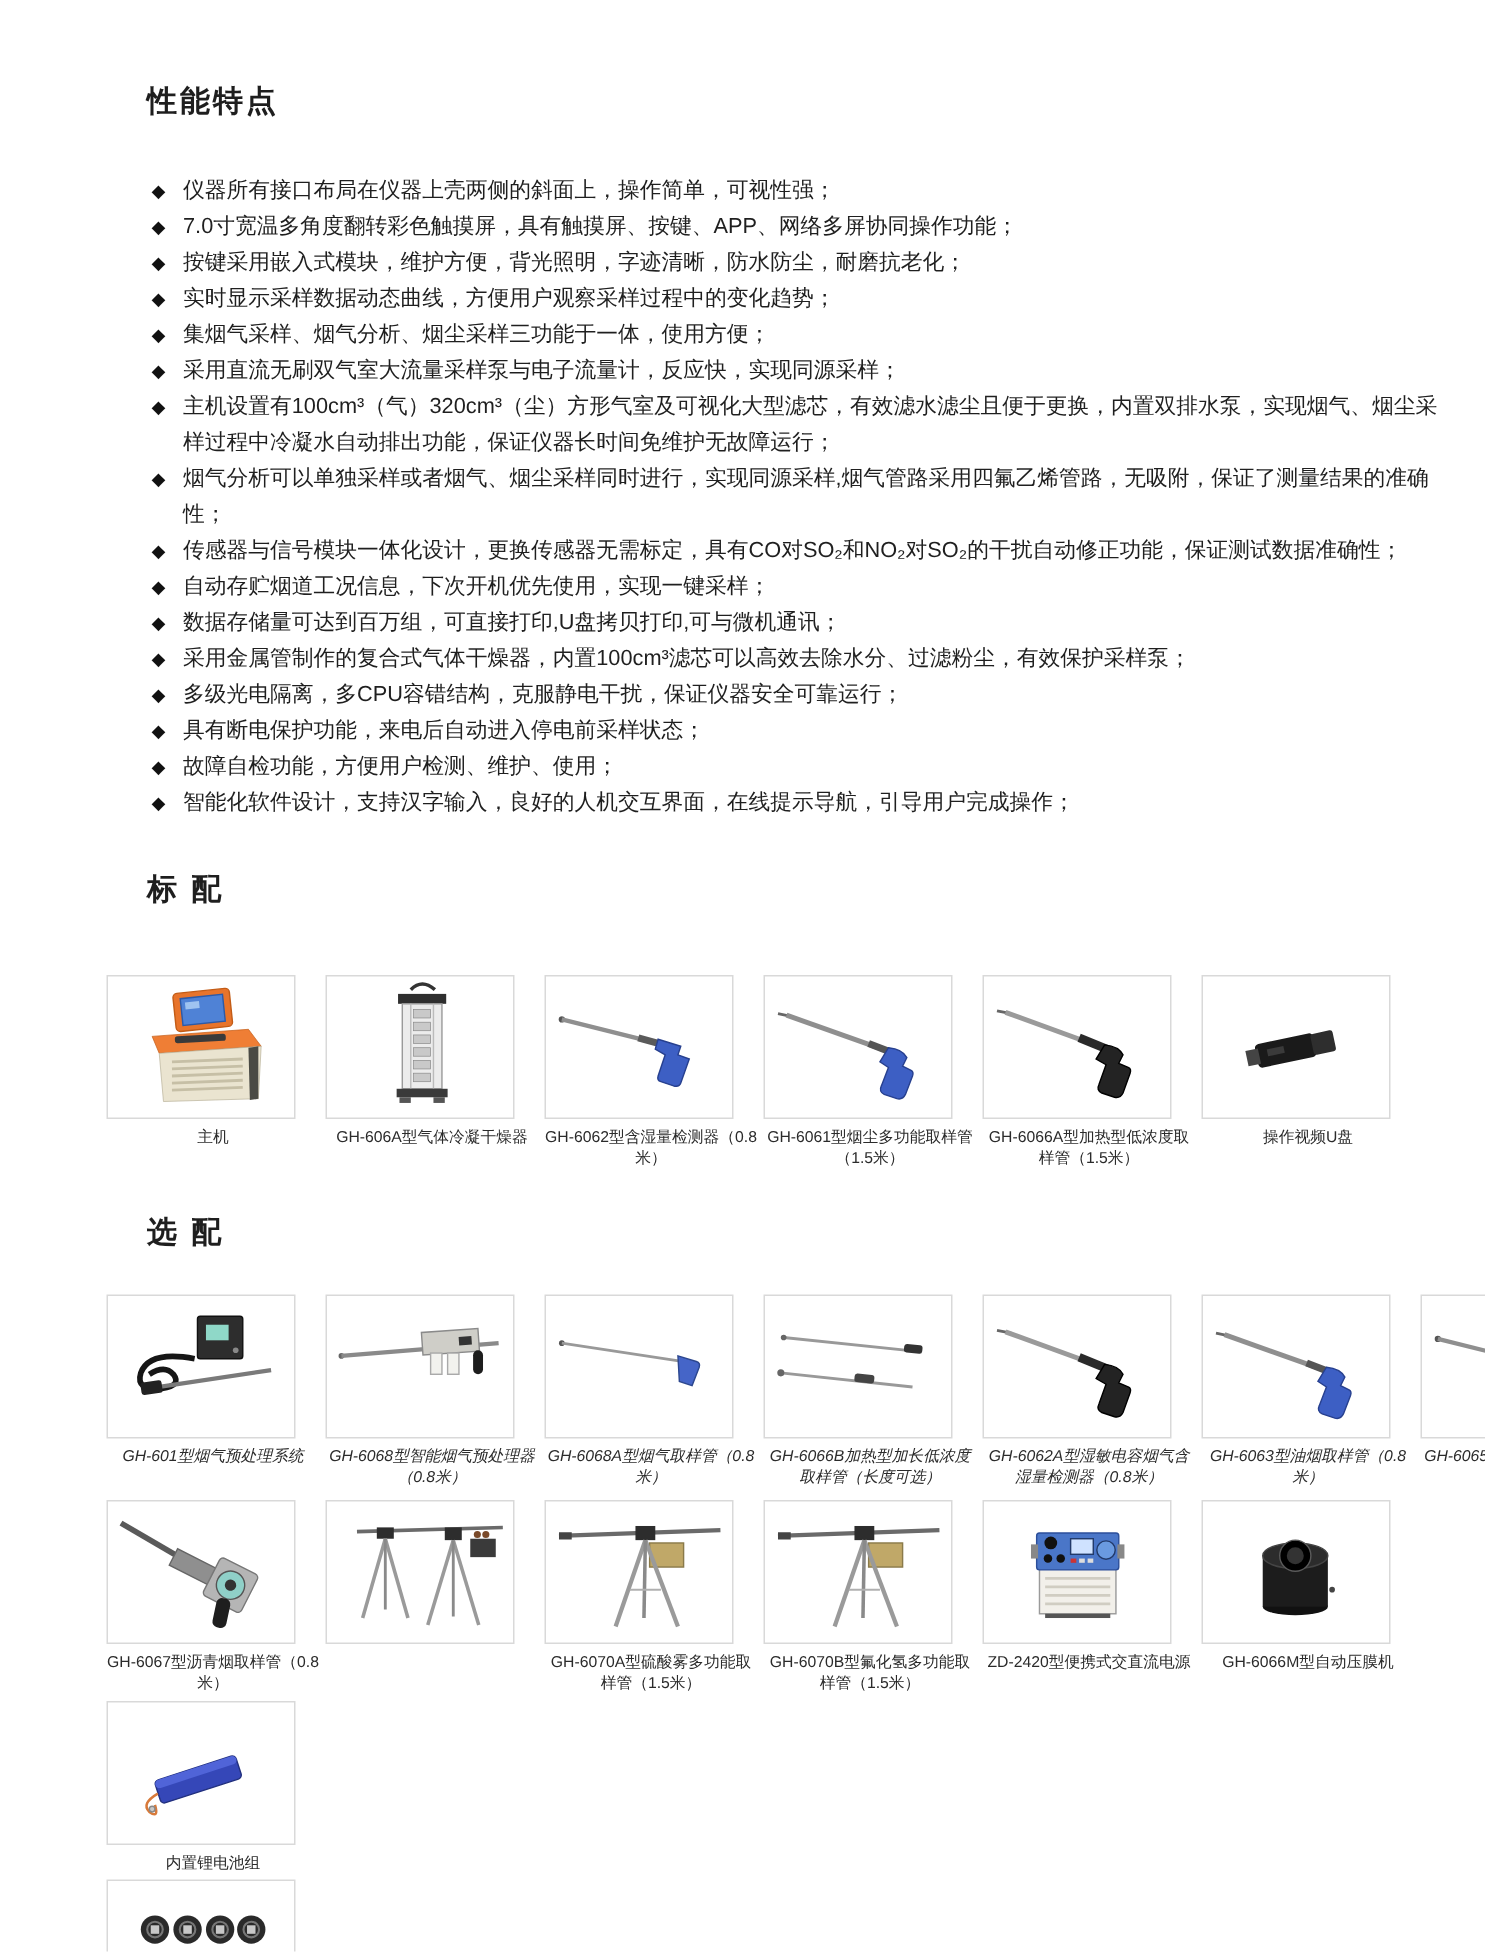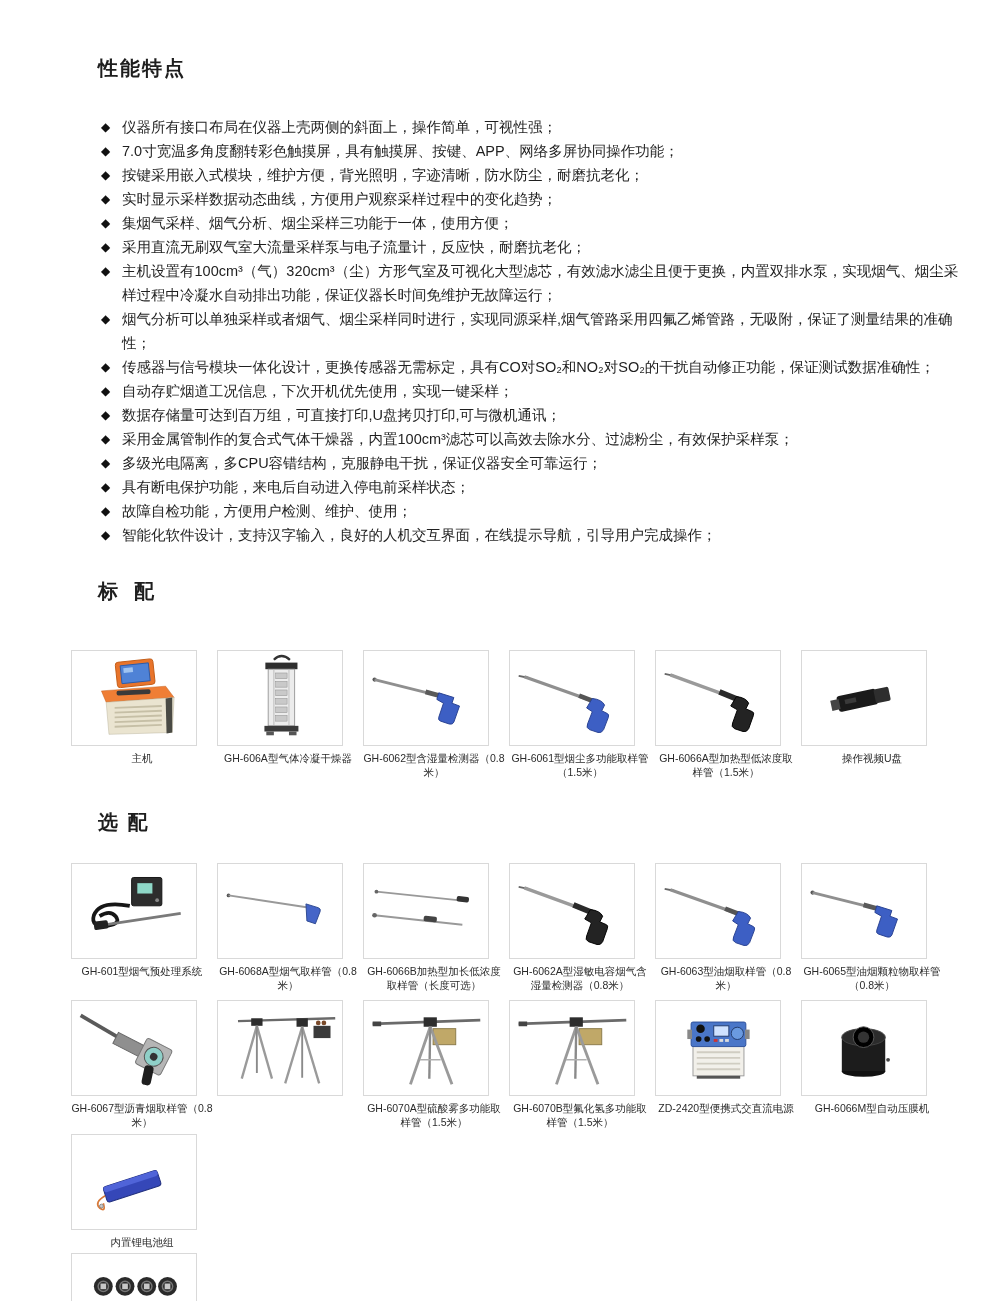--- a/index.html
+++ b/index.html
@@ -5,25 +5,25 @@
   html,body{margin:0;padding:0;background:#ffffff;}
   body{width:990px;height:1301px;font-family:"Liberation Sans",sans-serif;color:#262626;overflow:hidden;}
   .page{box-sizing:border-box;padding:56px 24px 0 55px;margin-left:16px;}
   .section-title{font-size:20px;font-weight:600;letter-spacing:2px;color:#1e1e1e;margin:0 0 0 27px;line-height:24px;}
   
   .features-list{list-style:none;margin:35px 0 0 0;padding:0 0 0 30px;}
   .features-list li{display:flex;font-size:14.5px;line-height:24px;color:#1f1f1f;}
   .diamond{flex:0 0 21px;font-size:12px;color:#111;}
   .ftext{flex:1;}
   
-  .std-title{margin-top:34px;font-family:Liberation Mono, monospace;}
+  .std-title{margin-top:34px;}
   .opt-title{margin-top:31px;}
   .product-row{display:flex;gap:4px;align-items:flex-start;}
   .row-std{margin-top:45px;}
-  .row-opt1{margin-top:29px;}
+  .row-opt1{margin-top:29px;font-style:italic;}
   .row-opt2{margin-top:8px;}
   .row-opt3{margin-top:5px;flex-direction:column;}
   .cell{width:142px;margin:0;text-align:center;flex:0 0 auto;}
   .imgbox{width:126px;height:96px;box-sizing:border-box;border:1px solid #d9d9d9;background:#fff;display:flex;align-items:center;justify-content:center;}
   .pimg{width:118px;height:90px;display:block;}
   .plabel{font-size:10.5px;line-height:14px;margin-top:5px;color:#2b2b2b;}
   .defs-holder{position:absolute;width:0;height:0;overflow:hidden;}
 </style>
 </head>
 <body>
@@ -281,21 +281,21 @@
       <li>
           <span class="diamond">◆</span>
           <span class="ftext">实时显示采样数据动态曲线，方便用户观察采样过程中的变化趋势；</span>
         </li>
       <li>
           <span class="diamond">◆</span>
           <span class="ftext">集烟气采样、烟气分析、烟尘采样三功能于一体，使用方便；</span>
         </li>
       <li>
           <span class="diamond">◆</span>
-          <span class="ftext">采用直流无刷双气室大流量采样泵与电子流量计，反应快，耐磨抗老化；</span>
+          <span class="ftext">采用直流无刷双气室大流量采样泵与电子流量计，反应快，实现同源采样；</span>
         </li>
       <li>
           <span class="diamond">◆</span>
           <span class="ftext">主机设置有100cm³（气）320cm³（尘）方形气室及可视化大型滤芯，有效滤水滤尘且便于更换，内置双排水泵，实现烟气、烟尘采样过程中冷凝水自动排出功能，保证仪器长时间免维护无故障运行；</span>
         </li>
       <li>
           <span class="diamond">◆</span>
           <span class="ftext">烟气分析可以单独采样或者烟气、烟尘采样同时进行，实现同源采样,烟气管路采用四氟乙烯管路，无吸附，保证了测量结果的准确性；</span>
         </li>
       <li>
@@ -394,20 +394,28 @@
         <div class="imgbox">
             <svg class="pimg" viewBox="0 0 125 95">
               <use href="#sym-preproc"></use>
             </svg>
           </div>
         <figcaption class="plabel">GH-601型烟气预处理系统</figcaption>
       </figure>
       <figure class="cell">
         <div class="imgbox">
             <svg class="pimg" viewBox="0 0 125 95">
+              <use href="#sym-smart-preproc"></use>
+            </svg>
+          </div>
+        <figcaption class="plabel">GH-6068型智能烟气预处理器（0.8米）</figcaption>
+      </figure>
+      <figure class="cell">
+        <div class="imgbox">
+            <svg class="pimg" viewBox="0 0 125 95">
               <use href="#sym-probe-thin-blue"></use>
             </svg>
           </div>
         <figcaption class="plabel">GH-6068A型烟气取样管（0.8米）</figcaption>
       </figure>
       <figure class="cell">
         <div class="imgbox">
             <svg class="pimg" viewBox="0 0 125 95">
               <use href="#sym-probe-double"></use>
             </svg>

